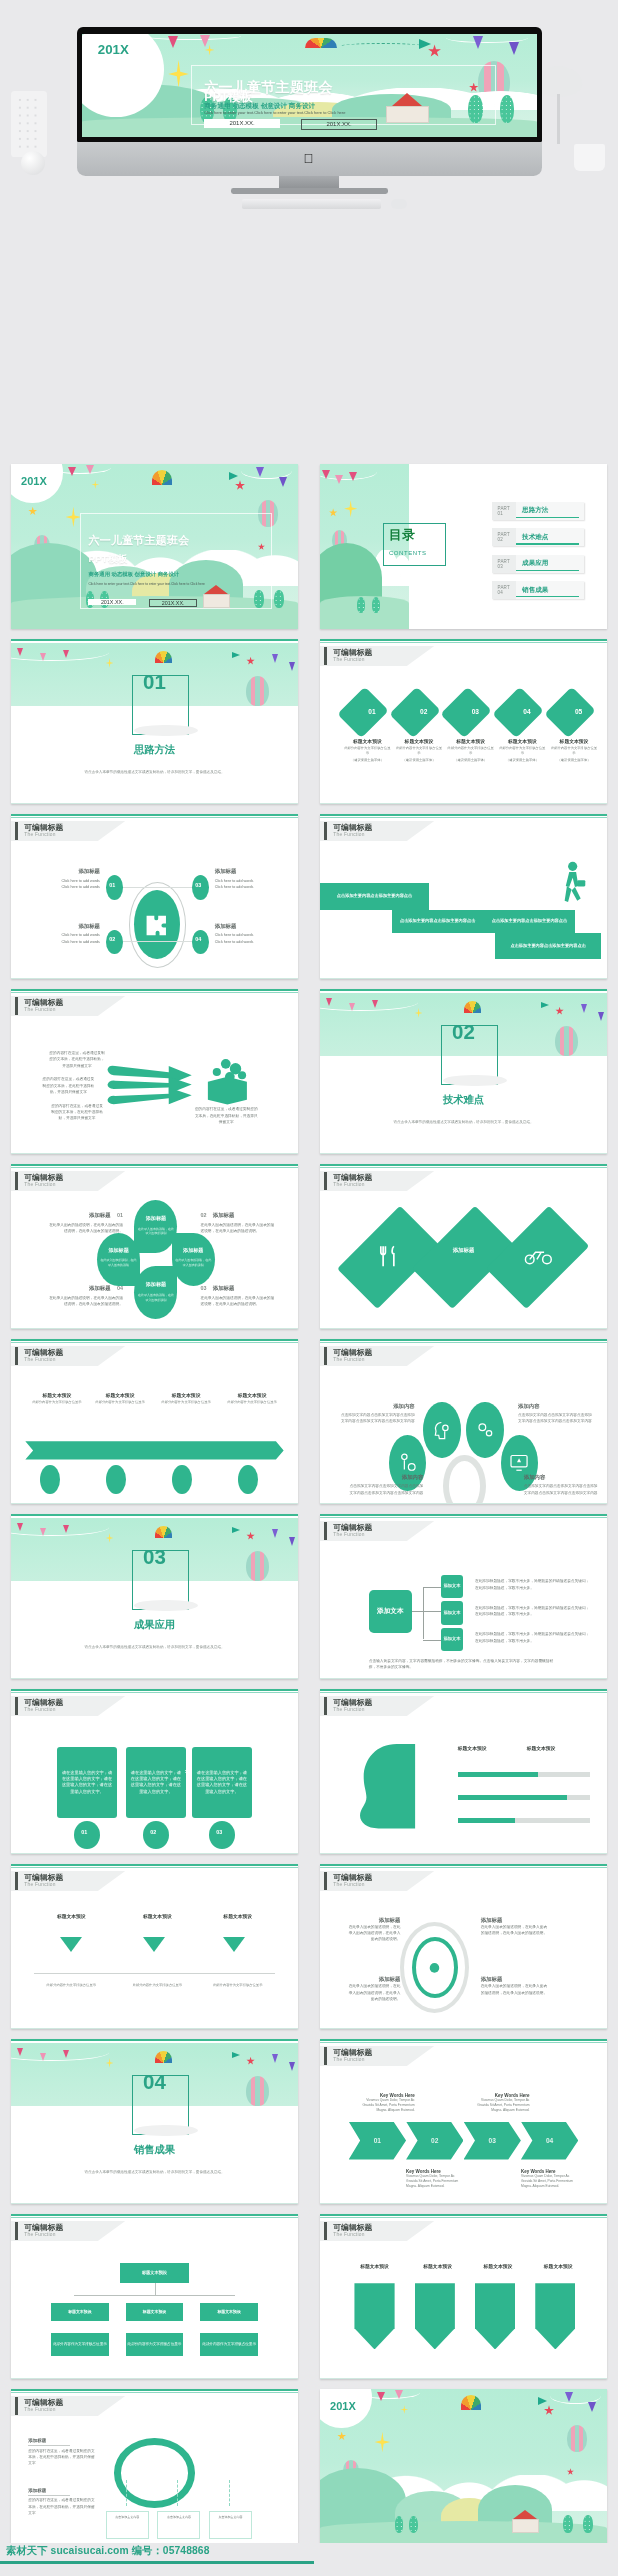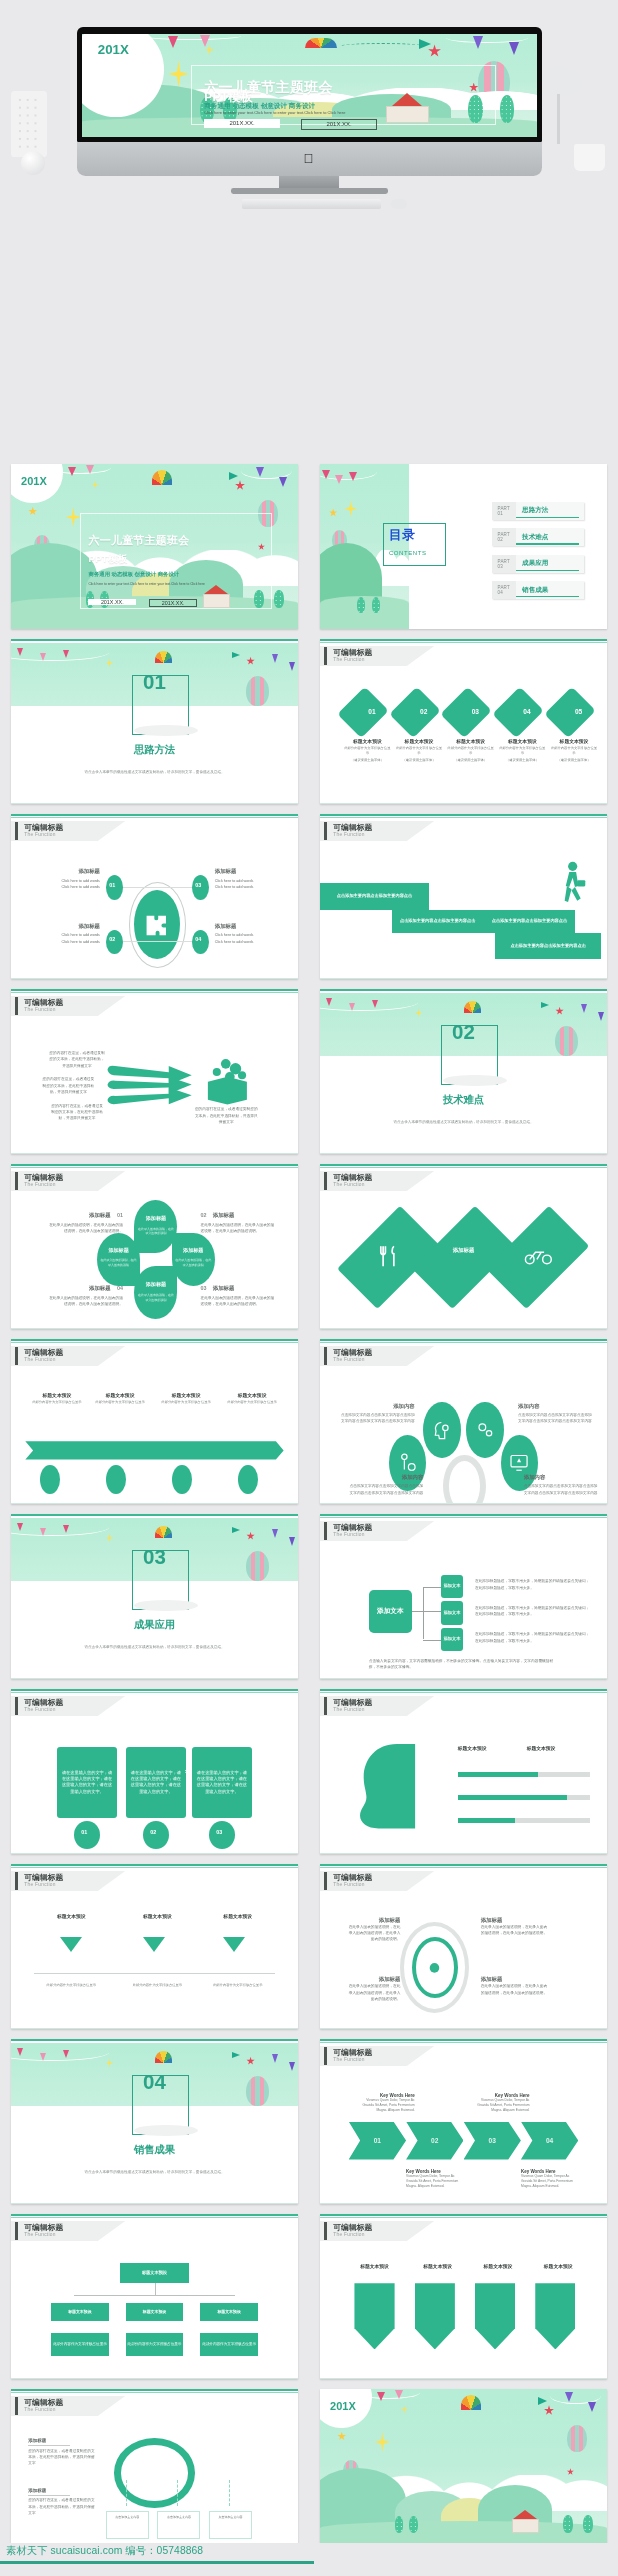--- a/index.html
+++ b/index.html
@@ -100,29 +100,29 @@
   .svgicon{position:absolute;}
   .sec-top{position:absolute;left:0;right:0;top:4.2px;height:38%;background:linear-gradient(180deg,#b5edd6,#c7f0df);overflow:hidden;}
   .sec-numbox{position:absolute;left:42%;top:22%;width:20%;height:36%;border:0.7px solid #2aa386;}
   .sec-num{position:absolute;left:0;right:0;top:20%;text-align:center;font-size:20.5px;font-weight:700;color:#2aa386;line-height:1;}
   .sec-shadow{position:absolute;left:43%;width:22%;height:7%;top:52%;background:#f0f1f1;border-radius:50%;filter:blur(0.6px);}
   .sec-title{position:absolute;left:0;right:0;top:63%;text-align:center;font-size:10.3px;font-weight:700;color:#2aa386;}
   .sec-desc{position:absolute;left:18%;right:18%;top:79%;text-align:center;font-size:3.6px;color:#7d8581;line-height:1.7;}
 
   .tocpanel{position:absolute;left:0;top:0;bottom:0;width:31%;overflow:hidden;}
   .toc-box{position:absolute;left:22%;top:36%;width:22%;height:26%;border:0.7px solid #2aa386;}
-  .toc-cn{position:absolute;left:24%;top:38%;font-size:12.7px;font-weight:700;color:#1d4ed8;letter-spacing:.06em;}
+  .toc-cn{position:absolute;left:24%;top:38%;font-size:12.7px;font-weight:700;color:#15803d;letter-spacing:.06em;}
   .toc-en{position:absolute;left:24%;top:52%;font-size:6px;color:#2aa386;letter-spacing:.1em;}
   .toc-item{position:absolute;height:18px;background:linear-gradient(90deg,#eceeee 0 26%,#f6f7f7 26% 100%);box-shadow:0.6px 0.6px 1.2px rgba(0,0,0,.12);display:flex;align-items:center;}
   .toc-part{width:26%;padding-left:5.4px;font-size:4.5px;color:#868e8a;letter-spacing:.04em;}
   .toc-underline{position:absolute;left:26%;right:6%;bottom:1.8px;height:1.2px;background:#2fb58e;}
   .toc-label{font-size:6.6px;font-weight:700;color:#2aa386;padding-left:6px;}
 
   .footer{position:absolute;left:0;top:2543px;width:618px;height:33px;background:#e9e9eb;}
-  .wm{position:absolute;left:6px;top:1.2px;font-size:10.3px;font-weight:400;color:#2aa386;letter-spacing:.01em;white-space:nowrap;}
+  .wm{position:absolute;left:6px;top:1.2px;font-size:10.3px;font-weight:700;color:#2aa386;letter-spacing:.01em;white-space:nowrap;}
   .wm-bar{position:absolute;left:0;top:18px;width:314px;height:3px;background:#2aa386;}
 </style>
 </head>
 <body>
 
 <div class="hero-wrap">
 
   <div class="vase">
       <div class="vase-dots"></div>
     </div>

